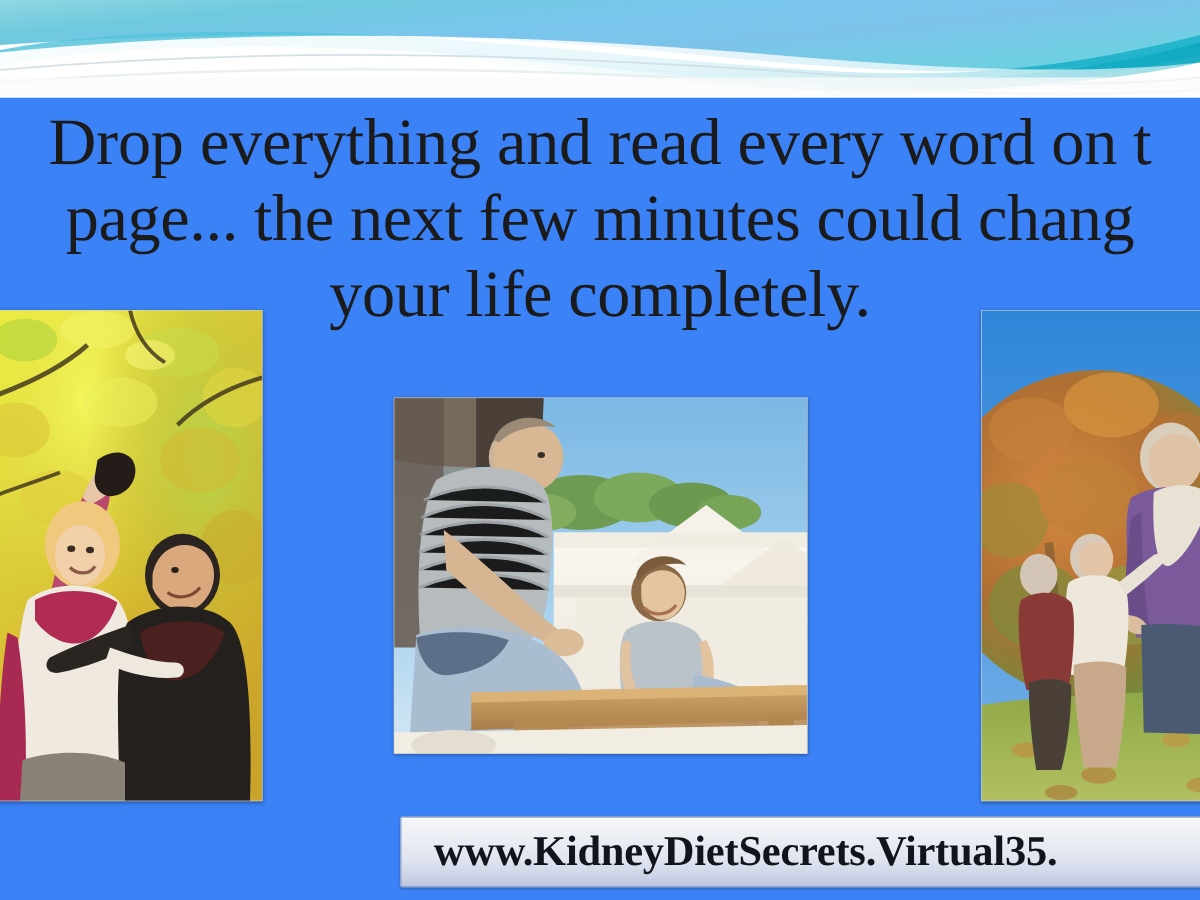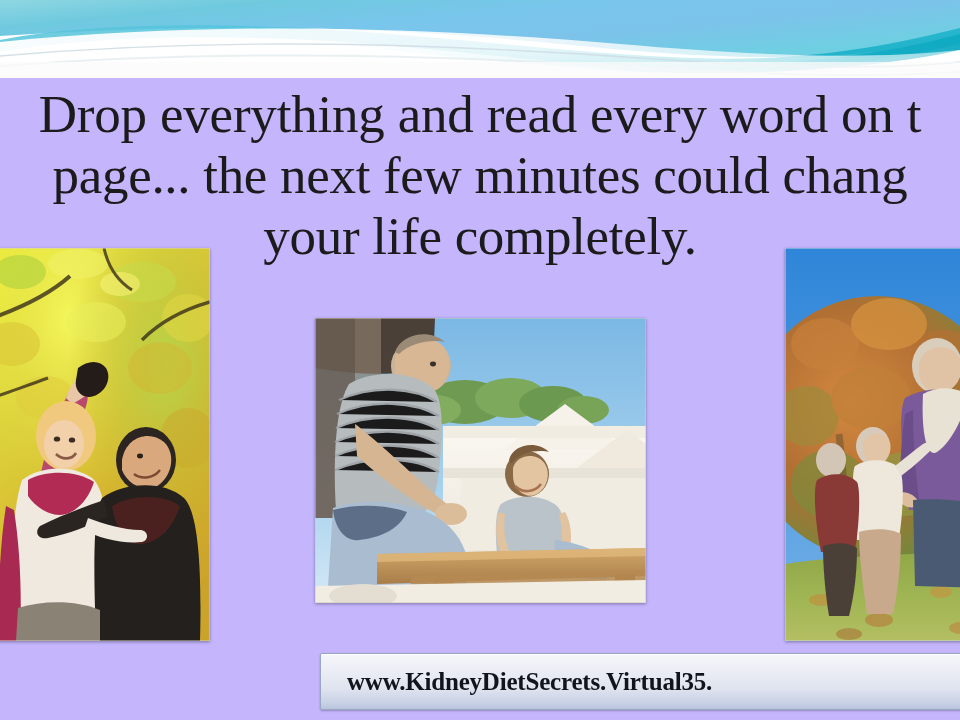--- a/index.html
+++ b/index.html
@@ -10,21 +10,21 @@
   body {
     width: 960px;
     height: 720px;
     overflow: hidden;
     font-family: "Liberation Serif", serif;
   }
   #slide {
     position: relative;
     width: 960px;
     height: 720px;
-    background: #c4b5fd;
+    background: #3b82f6;
     overflow: hidden;
   }
 
   
   #header-banner {
     position: absolute;
     left: 0; top: 0;
     width: 960px;
     height: 78px;
     overflow: hidden;
@@ -77,21 +77,21 @@
     display: flex;
     align-items: center;
     justify-content: flex-start;
     padding-left: 26px;
     box-sizing: border-box;
     overflow: hidden;
   }
   #url-text {
     font-family: "Liberation Serif", serif;
     font-weight: bold;
-    font-size: 25px;
+    font-size: 34px;
     line-height: 36px;
     color: #12141c;
     white-space: nowrap;
     letter-spacing: -0.2px;
   }
 </style>
 </head>
 <body>
 
 <div id="slide">

